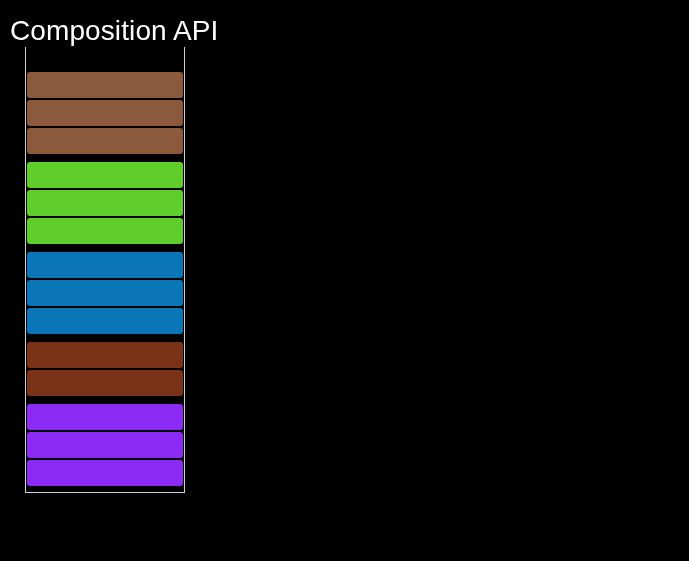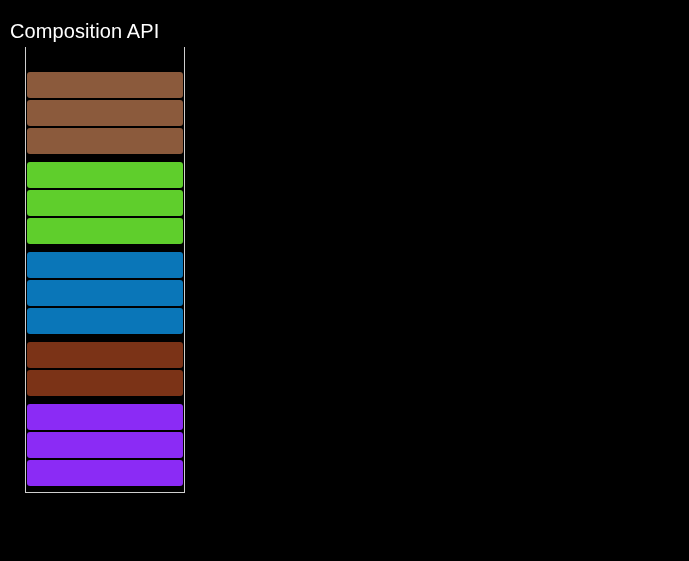--- a/index.html
+++ b/index.html
@@ -24,21 +24,21 @@
     height: 561px;
     background: #000000;
   }
 
   #page-title {
     position: absolute;
     left: 10px;
     top: 19px;
     margin: 0;
     font-family: "Liberation Sans", sans-serif;
-    font-size: 20px;
+    font-size: 28px;
     font-weight: 400;
     line-height: 24px;
     color: #ffffff;
     white-space: nowrap;
     letter-spacing: 0.1px;
   }
 
   #bar-container {
     position: absolute;
     left: 25px;

